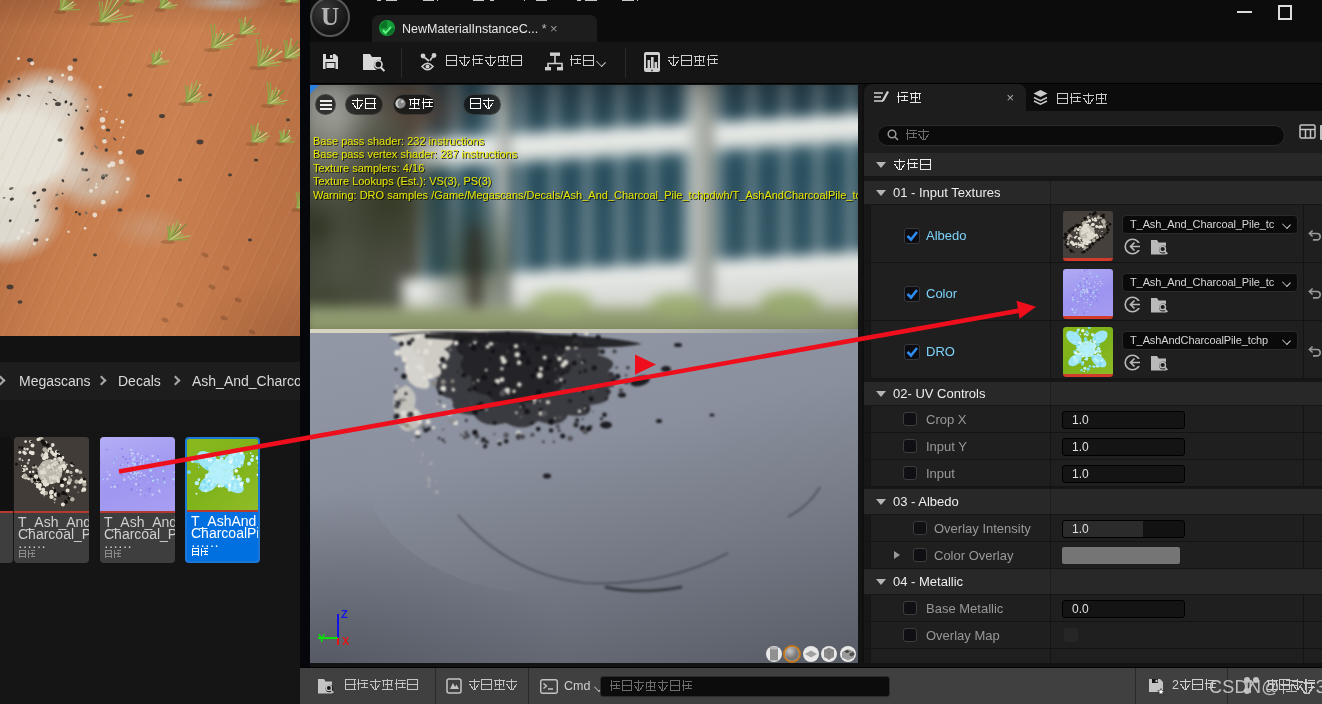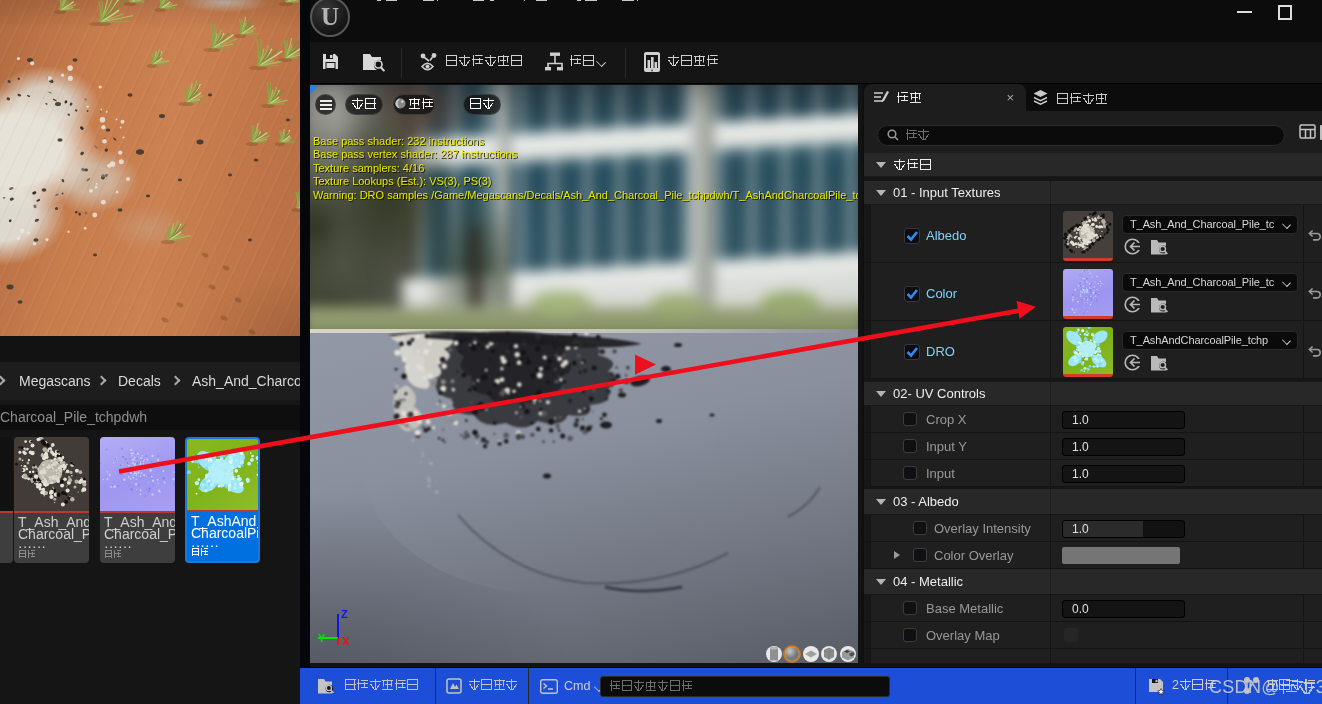--- a/index.html
+++ b/index.html
@@ -75,21 +75,21 @@
 .cbx.on svg{position:absolute;left:0px;top:0px}
 .plabel{position:absolute;left:62px;color:#7dd3fc}
 .vlabel{position:absolute;left:62px;color:#989898}
 .thumb{position:absolute;left:199px;top:6px;width:50px;height:50px;border-radius:3px;overflow:hidden}
 .thumb .ru{position:absolute;left:0;bottom:0;width:50px;height:3px;background:#d23a2c}
 .combo{position:absolute;left:258px;top:10px;width:176px;height:19px;background:#0a0a0a;border:1px solid #2a2a2a;border-radius:4px;color:#d6d6d6;font-size:11px;line-height:17px;padding-left:7px;padding-right:16px;white-space:nowrap;overflow:hidden;letter-spacing:-.1px}
 .combo .car{position:absolute;right:7px;top:5px;width:7px;height:7px;border-right:1.6px solid #cfcfcf;border-bottom:1.6px solid #cfcfcf;transform:rotate(45deg) scale(1,.8);transform-origin:center}
 .ainput{position:absolute;left:198px;top:5px;width:123px;height:18px;background:#141414;border:1px solid #000;border-radius:3px;color:#e0e0e0;font-size:12px;line-height:17px;padding-left:9px}
 .reseti{position:absolute;left:444px;top:50%;margin-top:-5px;color:#9a9a9a}
 
-#botbar{position:absolute;left:0;top:667px;width:1022px;height:37px;background:#1d4ed8;border-top:1px solid #030303;color:#c4c4c4;font-size:12.5px}
+#botbar{position:absolute;left:0;top:667px;width:1022px;height:37px;background:#404040;border-top:1px solid #030303;color:#c4c4c4;font-size:12.5px}
 .bsep{position:absolute;top:0;width:1px;height:37px;background:#2a2a2a}
 #cmdinput{position:absolute;left:300px;top:8px;width:290px;height:21px;background:#0c0c0c;border:1px solid #2c2c2c;border-radius:3px;color:#6e6e6e;font-size:12px;line-height:19px;padding-left:8px}
 
 #anno{position:absolute;left:0;top:0;width:1322px;height:704px;pointer-events:none}
 #wmark{position:absolute;left:1209px;top:677px;color:rgba(205,205,205,.9);font-size:18px;letter-spacing:.3px;white-space:nowrap}
 </style></head>
 <body>
 <div id="stage">
 
 <div id="behind">
@@ -404,21 +404,20 @@
       </div>
   <div id="cb-top"></div>
   <div id="crumbs">
         <i class="chev" style="left:-3px"></i>
         <span style="position:absolute;left:19px">Megascans</span>
         <i class="chev" style="left:98px"></i>
         <span style="position:absolute;left:118px">Decals</span>
         <i class="chev" style="left:172px"></i>
         <span style="position:absolute;left:192px">Ash_And_Charcoal_</span>
       </div>
-  <div id="pathbar">Charcoal_Pile_tchpdwh</div>
   <div id="cbbody">
     <div class="tile" style="left:-62px">
           <div class="img" style="background:#111"></div>
           <div class="ru"></div>
         </div>
     <div class="tile" style="left:14px">
           <div class="img spk" style="background:#413c37">
             <svg width="75" height="74" viewBox="0 0 75 74" style="position:absolute;left:0;top:0">
               <circle cx="42.7" cy="34.8" r="1.7" fill="#14110f"></circle>
               <circle cx="27.8" cy="1.9" r="1.8" fill="#b5aea2"></circle>
@@ -1115,20 +1114,26 @@
 
 <div id="mainwin">
   <div id="ledge"></div>
   <div id="titlebar">
     <div id="logo">
           <svg width="36" height="36" viewBox="0 0 36 36" style="position:absolute;left:0;top:0">
             <text x="18" y="26" text-anchor="middle" font-size="25" font-weight="bold" fill="#b4b4b4" font-family="Liberation Serif">U</text>
           </svg>
         </div>
     <div id="menus"><span><i class="z z2"></i><i class="z z1"></i></span><span><i class="z z4"></i><i class="z z3"></i></span><span><i class="z z1"></i><i class="z z2"></i></span><span><i class="z z3"></i><i class="z z1"></i></span><span><i class="z z2"></i><i class="z z4"></i></span><span><i class="z z1"></i><i class="z z3"></i></span></div>
+    <div id="tab1"><svg width="18" height="18" viewBox="0 0 18 18" style="vertical-align:-4px;margin:0 6px 0 6px">
+            <circle cx="9" cy="9" r="8" fill="#139c38"></circle>
+            <path d="M2 9h7V2a7 7 0 00-7 7z" fill="#0c7227"></path>
+            <path d="M9 9h7v2a7 7 0 01-7 5z" fill="#0c7227"></path>
+            <path d="M5 11l2.5 3L13 8" stroke="#5ef07e" stroke-width="2" fill="none"></path>
+          </svg>NewMaterialInstanceC... <span style="color:#bbb">*</span> <span style="color:#999;font-size:13px">×</span></div>
     <div style="position:absolute;left:927px;top:11px;width:15px;height:2px;background:#ddd"></div>
     <div style="position:absolute;left:968px;top:5px;width:14px;height:15px;border:2px solid #ddd"></div>
   </div>
   <div id="toolbar">
     <svg class="abs" style="left:11px;top:10px" width="19" height="19" viewBox="0 0 19 19">
           <path d="M2 2h12l3 3v12H2z" fill="#d8d8d8"></path>
           <rect x="5" y="2" width="7" height="5" fill="#151515"></rect>
           <rect x="9" y="3" width="2.4" height="3" fill="#d8d8d8"></rect>
           <rect x="4.5" y="10" width="10" height="7" fill="#151515"></rect>
           <rect x="5.5" y="11" width="8" height="5" fill="#d8d8d8"></rect>

